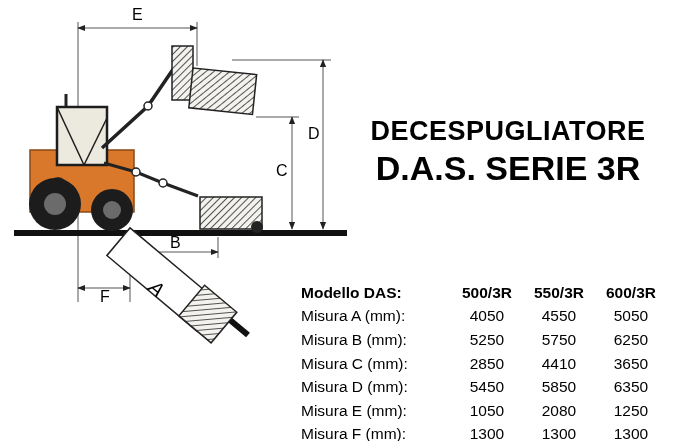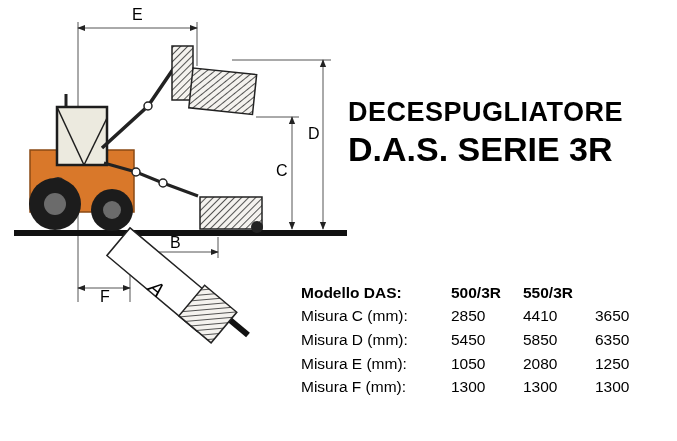--- a/index.html
+++ b/index.html
@@ -13,41 +13,41 @@
     position: relative;
     width: 677px; height: 441px;
     background: #ffffff;
     overflow: hidden;
   }
   .diagram {
     position: absolute; left: 0; top: 0;
   }
   .title-block {
     position: absolute;
-    left: 348px; top: 96px; width: 320px;
-    text-align: left;
+    left: 348px; top: 115px; width: 320px;
+    text-align: center;
     font-weight: bold;
     line-height: 1.22;
   }
   .title-line1 { font-size: 27px; letter-spacing: 0.5px; }
   .title-line2 { font-size: 34px; }
   .spec-table {
     position: absolute;
     left: 301px; top: 249px; width: 366px;
     font-size: 15.5px;
     margin-top: 32px;
   }
   .spec-row {
     display: grid;
     grid-template-columns: 150px 72px 72px 72px;
     height: 23.6px;
     align-items: center;
   }
   .spec-row .label { text-align: left; }
-  .spec-row .val { text-align: left; }
+  .spec-row .val { text-align: center; }
   .spec-header { font-weight: bold; }
 </style>
 </head>
 <body>
 
 <div class="page">
 
   <svg class="diagram" width="348" height="441" viewBox="0 0 348 441" xmlns="http://www.w3.org/2000/svg">
     <defs>
       <pattern id="hatch" patternUnits="userSpaceOnUse" width="5" height="5" patternTransform="rotate(45)">
@@ -127,23 +127,36 @@
   <div class="title-block">
     <div class="title-line1">DECESPUGLIATORE</div>
     <div class="title-line2">D.A.S. SERIE 3R</div>
   </div>
 
   <div class="spec-table">
     <div class="spec-row spec-header">
       <div class="label">Modello DAS:</div>
       <div class="val">500/3R</div>
       <div class="val">550/3R</div>
+      <div class="val">600/3R</div>
     </div>
 
+    <div class="spec-row">
+      <div class="label">Misura A (mm):</div>
+      <div class="val">4050</div>
+      <div class="val">4550</div>
+      <div class="val">5050</div>
+    </div>
 
+    <div class="spec-row">
+      <div class="label">Misura B (mm):</div>
+      <div class="val">5250</div>
+      <div class="val">5750</div>
+      <div class="val">6250</div>
+    </div>
 
     <div class="spec-row">
       <div class="label">Misura C (mm):</div>
       <div class="val">2850</div>
       <div class="val">4410</div>
       <div class="val">3650</div>
     </div>
 
     <div class="spec-row">
       <div class="label">Misura D (mm):</div>

